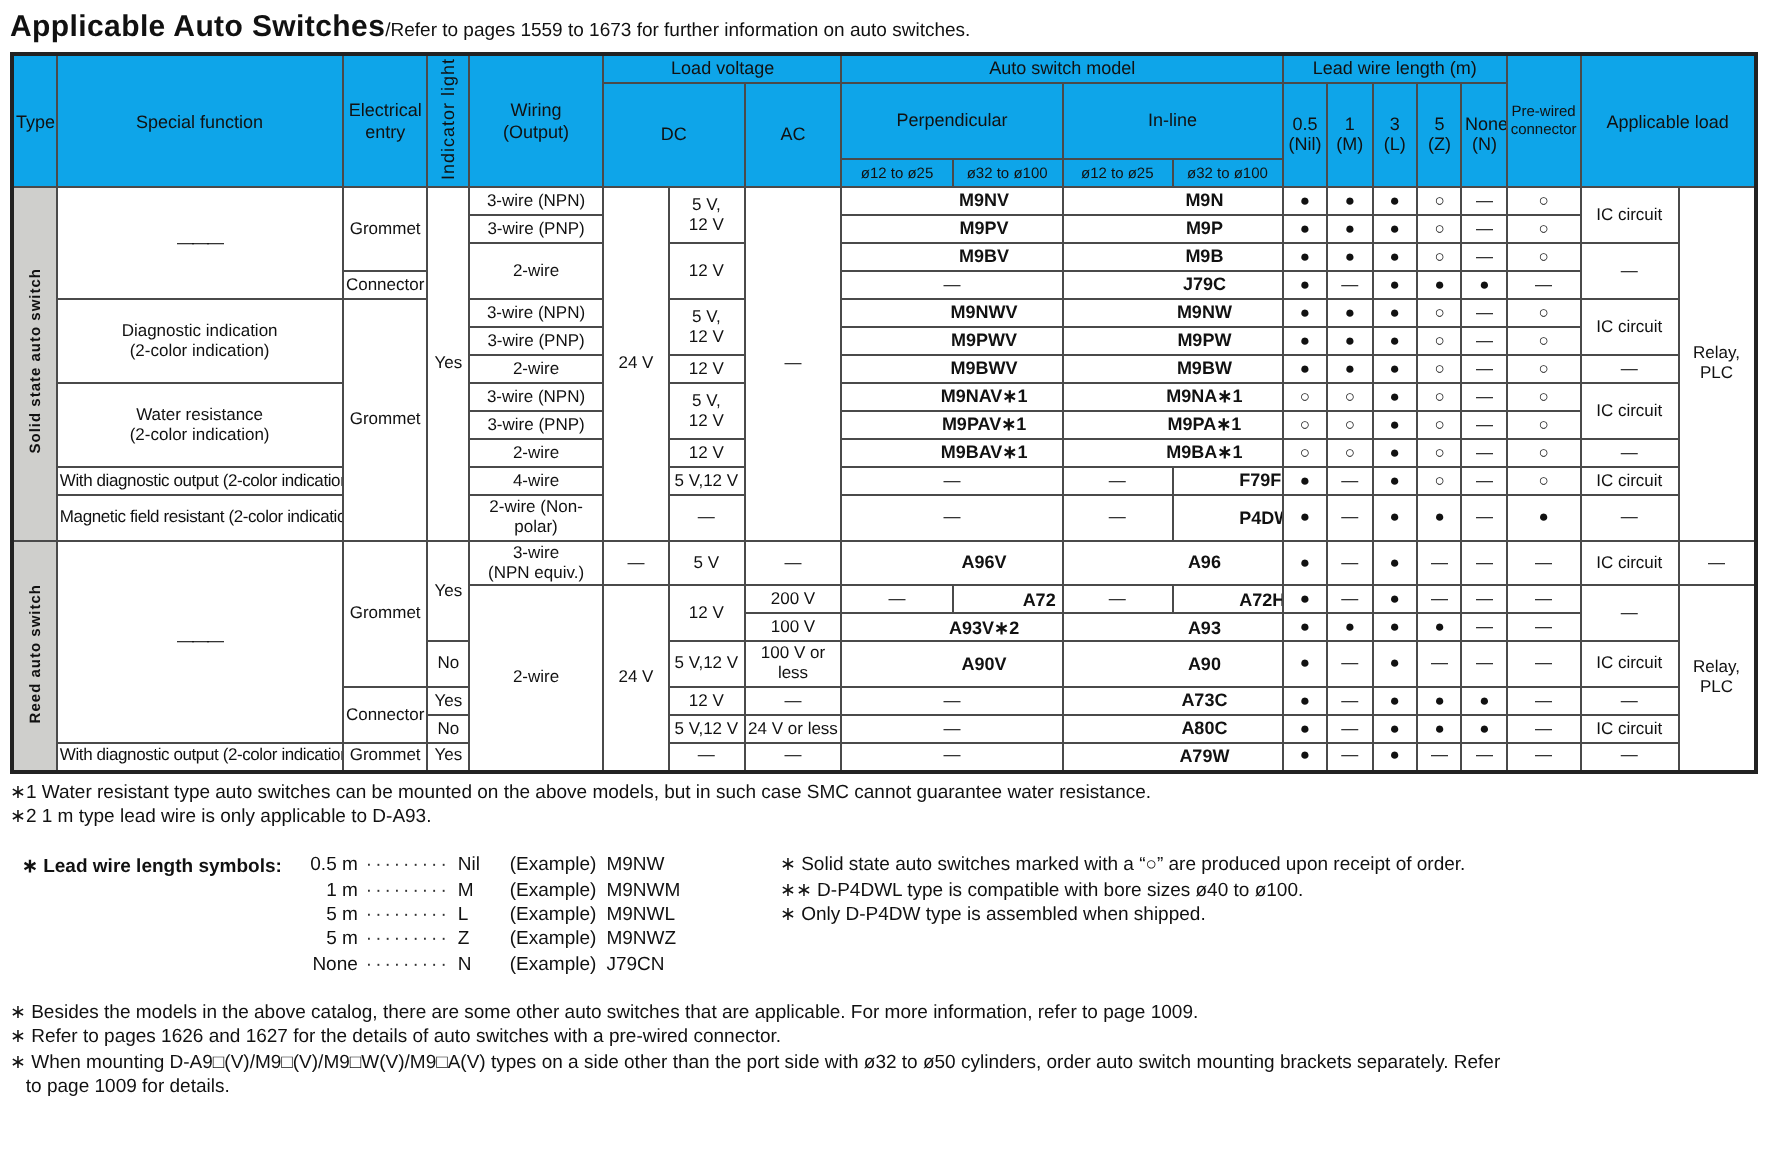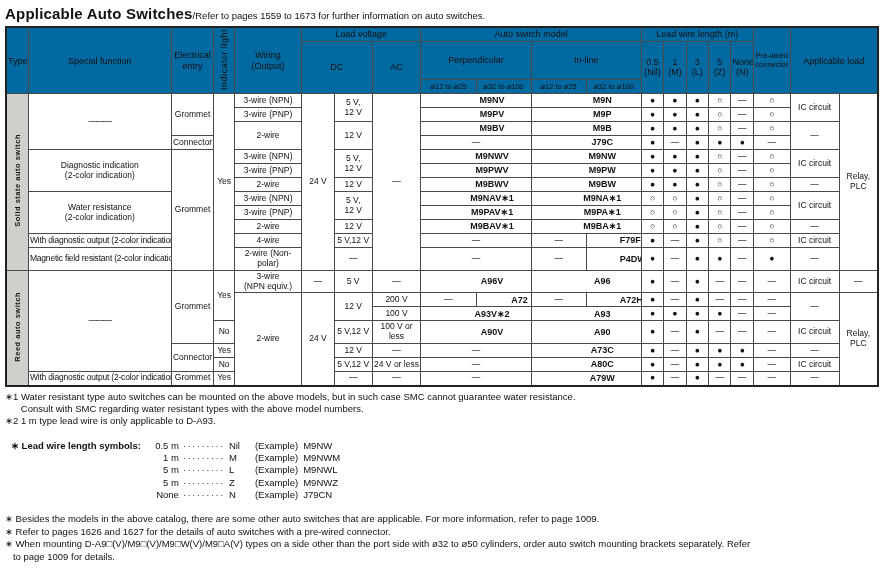--- a/index.html
+++ b/index.html
@@ -9,21 +9,21 @@
 
   .title { font-size: 15px; font-weight: bold; letter-spacing: 0.2px; }
   .title-note { font-size: 9.5px; }
 
   table.ast { border-collapse: collapse; table-layout: fixed; width: 874px; margin-top: 3px; border: 2px solid #222; }
   .ast th, .ast td {
     border: 1px solid #4a4a4a; text-align: center; vertical-align: middle;
     padding: 1px 1px; font-size: 8.5px; line-height: 1.15; overflow: hidden; height: 14px;
     font-weight: normal;
   }
-  .ast thead th { background: #0369a1; font-size: 9px; }
+  .ast thead th { background: #0ea5e9; font-size: 9px; }
   .ast thead th.sm2 { font-size: 7.5px; }
   .ast thead th.sm { font-size: 7.5px; }
   td.type { background: #cfcfcc; font-weight: bold; font-size: 7.5px; }
   .vert span.cw { writing-mode: vertical-rl; transform: rotate(180deg); display: inline-block; white-space: nowrap; line-height: 1; letter-spacing: 0.5px; }
   th.vh { font-size: 7px; }
   .model span.cw { font-weight: bold; font-size: 9px; padding-left: 32px; }
   .dot { font-size: 8px; }
   .sf { font-size: 8px; }
   .xs { font-size: 6.5px; letter-spacing: -0.2px; white-space: nowrap; }
   .sm { font-size: 7.5px; }
@@ -377,35 +377,39 @@
           <td class="dot">—</td>
           <td class="dot">—</td>
           <td><span class="cw">—</span></td>
           <td><span class="cw">—</span></td>
         </tr>
       </tbody>
   </table>
 
   <div class="fn">
       <div class="note-line">∗1 Water resistant type auto switches can be mounted on the above models, but in such case SMC cannot guarantee water resistance.</div>
-      <div class="note-line">      Consult with SMC regarding water resistant types with the above model numbers.</div>
       <div class="note-line">∗2 1 m type lead wire is only applicable to D-A93.</div>
     </div>
 
   <div class="sym-row">
     <div class="sym-left">
       <span class="sym-label">∗ Lead wire length symbols:</span>
       <div class="sym-rows">
           <div class="sym-line"><span class="sym-len">0.5 m</span><span class="sym-leader">·········</span><span class="sym-code">Nil</span><span class="sym-ex-label">(Example)</span><span class="sym-ex">M9NW</span></div>
           <div class="sym-line"><span class="sym-len">1 m</span><span class="sym-leader">·········</span><span class="sym-code">M</span><span class="sym-ex-label">(Example)</span><span class="sym-ex">M9NWM</span></div>
           <div class="sym-line"><span class="sym-len">5 m</span><span class="sym-leader">·········</span><span class="sym-code">L</span><span class="sym-ex-label">(Example)</span><span class="sym-ex">M9NWL</span></div>
           <div class="sym-line"><span class="sym-len">5 m</span><span class="sym-leader">·········</span><span class="sym-code">Z</span><span class="sym-ex-label">(Example)</span><span class="sym-ex">M9NWZ</span></div>
           <div class="sym-line"><span class="sym-len">None</span><span class="sym-leader">·········</span><span class="sym-code">N</span><span class="sym-ex-label">(Example)</span><span class="sym-ex">J79CN</span></div>
         </div>
     </div>
+    <div class="sym-right">
+        <div class="note-line">∗ Solid state auto switches marked with a “○” are produced upon receipt of order.</div>
+        <div class="note-line">∗∗ D-P4DWL type is compatible with bore sizes ø40 to ø100.</div>
+        <div class="note-line">∗ Only D-P4DW type is assembled when shipped.</div>
+      </div>
   </div>
 
   <div class="bottom">
       <div class="note-line">∗ Besides the models in the above catalog, there are some other auto switches that are applicable. For more information, refer to page 1009.</div>
       <div class="note-line">∗ Refer to pages 1626 and 1627 for the details of auto switches with a pre-wired connector.</div>
       <div class="note-line">∗ When mounting D-A9□(V)/M9□(V)/M9□W(V)/M9□A(V) types on a side other than the port side with ø32 to ø50 cylinders, order auto switch mounting brackets separately. Refer</div>
       <div class="note-line">   to page 1009 for details.</div>
     </div>
 
 </div>

